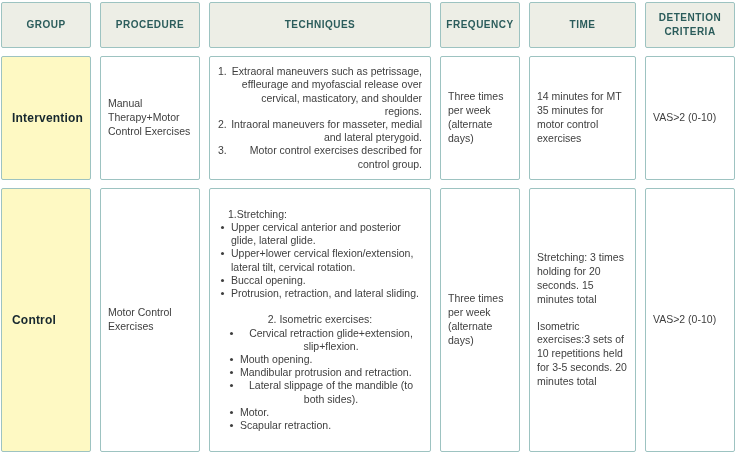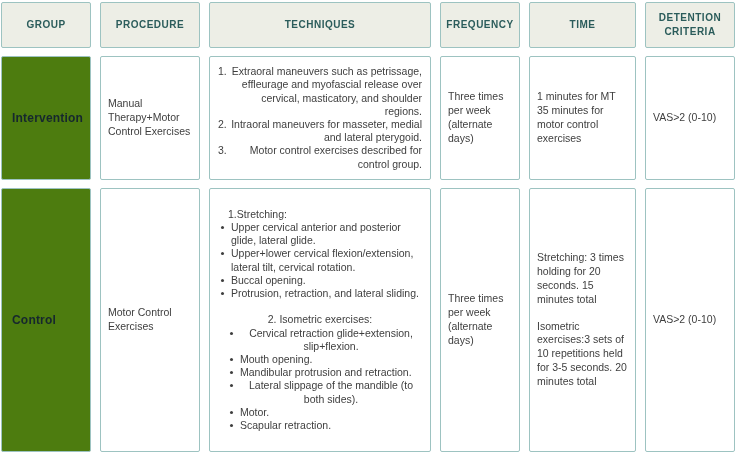--- a/index.html
+++ b/index.html
@@ -37,21 +37,21 @@
     color: #2b5c5b;
     font-weight: bold;
     font-size: 10px;
     letter-spacing: 0.5px;
     text-align: center;
     align-items: center;
     line-height: 1.45;
     padding: 2px 6px;
   }
   .group-cell {
-    background: #4d7c0f;
+    background: #fef9c3;
     color: #16272e;
     font-weight: bold;
     font-size: 12px;
     letter-spacing: 0.2px;
     padding-left: 10px;
   }
   .body-cell {
     color: #3e3e3e;
     font-size: 10.5px;
     line-height: 1.33;
@@ -121,21 +121,21 @@
       </div>
       <div class="num-item">
         <span class="num">3.</span>
         <span class="num-text">Motor control exercises described for control group.</span>
       </div>
     </div>
     <div class="cell body-cell">
       <span>Three times per week (alternate days)</span>
     </div>
     <div class="cell body-cell">
-      <span class="pre">1 minutes for MT
+      <span class="pre">14 minutes for MT
 35 minutes for motor control exercises</span>
     </div>
     <div class="cell body-cell">
       <span>VAS&gt;2 (0-10)</span>
     </div>
 
     <div class="cell group-cell">
       <span>Control</span>
     </div>
     <div class="cell body-cell">

